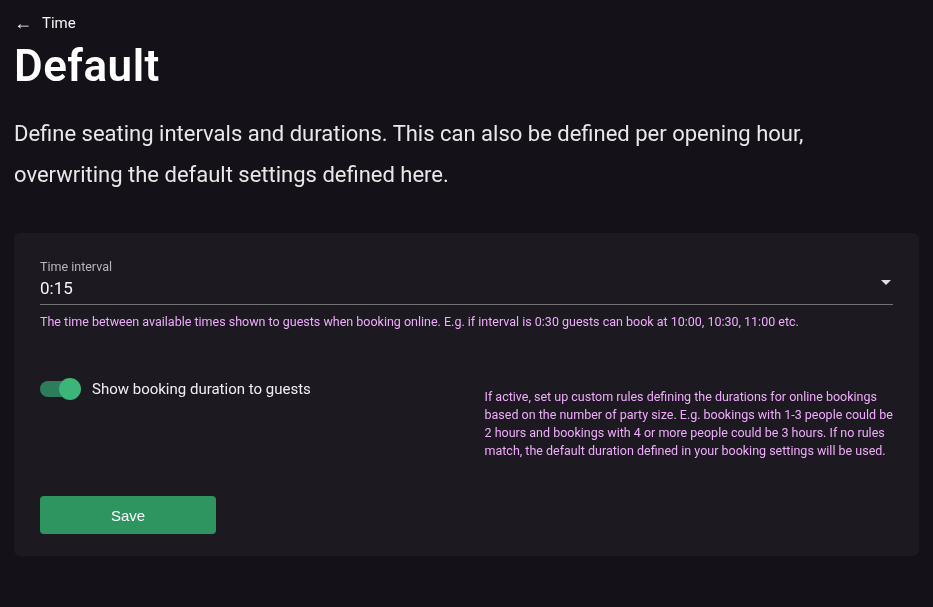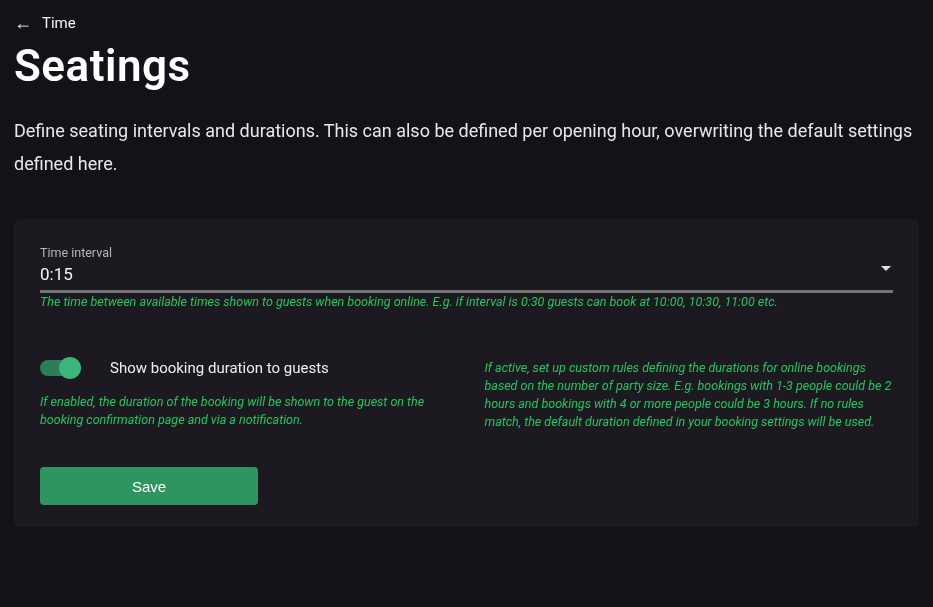--- a/index.html
+++ b/index.html
@@ -30,21 +30,21 @@
       line-height: 1;
     }
     .page-title {
       font-size: 44px;
       font-weight: 600;
       margin-top: 4px;
       margin-bottom: 22px;
       letter-spacing: 0.5px;
     }
     .page-description {
-      font-size: 18px;
+      font-size: 22px;
       color: #e8e8e8;
       line-height: 1.85;
       max-width: 900px;
     }
     .settings-panel {
       background-color: #1c1a20;
       border-radius: 6px;
       margin-top: 38px;
       padding: 26px 26px 22px 26px;
     }
@@ -57,54 +57,54 @@
       flex: 1;
       min-width: 0;
     }
     .field-label {
       font-size: 12.5px;
       color: #b8b4bf;
       margin-bottom: 4px;
     }
     .select-wrap {
       position: relative;
-      border-bottom: 3px solid #737373;
+      border-bottom: 1px solid #737373;
       padding-bottom: 6px;
       cursor: pointer;
     }
     .select-value {
       font-size: 17px;
       color: #f5f5f5;
     }
     .select-caret {
       position: absolute;
       right: 2px;
       top: 2px;
       width: 0;
       height: 0;
       border-left: 5px solid transparent;
       border-right: 5px solid transparent;
       border-top: 5px solid #e0e0e0;
     }
     .helper-text {
       font-size: 12.5px;
-      color: #22c55e;
+      color: #f0abfc;
       line-height: 1.45;
-      font-style: italic;
+      margin-top: 8px;
     }
     .toggle-row {
       display: flex;
       gap: 36px;
       margin-top: 48px;
     }
     .toggle-header {
       display: flex;
       align-items: center;
-      gap: 32px;
-      margin-bottom: 16px;
+      gap: 14px;
+      margin-bottom: 8px;
     }
     .toggle {
       position: relative;
       width: 38px;
       height: 16px;
       border-radius: 10px;
       cursor: pointer;
       flex-shrink: 0;
     }
     .toggle.on {
@@ -135,36 +135,36 @@
     .save-row {
       margin-top: 36px;
     }
     .save-button {
       background-color: #2e9560;
       color: #ffffff;
       border: none;
       border-radius: 4px;
       font-size: 15px;
       font-weight: 500;
-      width: 218px;
+      width: 176px;
       height: 38px;
       cursor: pointer;
     }
   </style>
 </head>
 <body>
 
 
 
 <div class="back-link">
   <span class="back-arrow">←</span>
   <span>Time</span>
 </div>
 
-<h1 class="page-title">Seatings</h1>
+<h1 class="page-title">Default</h1>
 
 <p class="page-description">Define seating intervals and durations. This can also be defined per opening hour, overwriting the default settings defined here.</p>
 
 <div class="settings-panel">
 
   <div class="row">
     <div class="col">
       <div class="field-label">Time interval</div>
       <div class="select-wrap">
         <div class="select-value">0:15</div>
@@ -176,21 +176,20 @@
   </div>
 
   <div class="toggle-row">
     <div class="col">
       <div class="toggle-header">
         <div class="toggle on">
           <div class="toggle-knob"></div>
         </div>
         <div class="toggle-label">Show booking duration to guests</div>
       </div>
-      <div class="helper-text">If enabled, the duration of the booking will be shown to the guest on the booking confirmation page and via a notification.</div>
     </div>
 
     <div class="col">
       <div class="helper-text">If active, set up custom rules defining the durations for online bookings based on the number of party size. E.g. bookings with 1-3 people could be 2 hours and bookings with 4 or more people could be 3 hours. If no rules match, the default duration defined in your booking settings will be used.</div>
     </div>
   </div>
 
   <div class="save-row">
     <button class="save-button">Save</button>
   </div>

